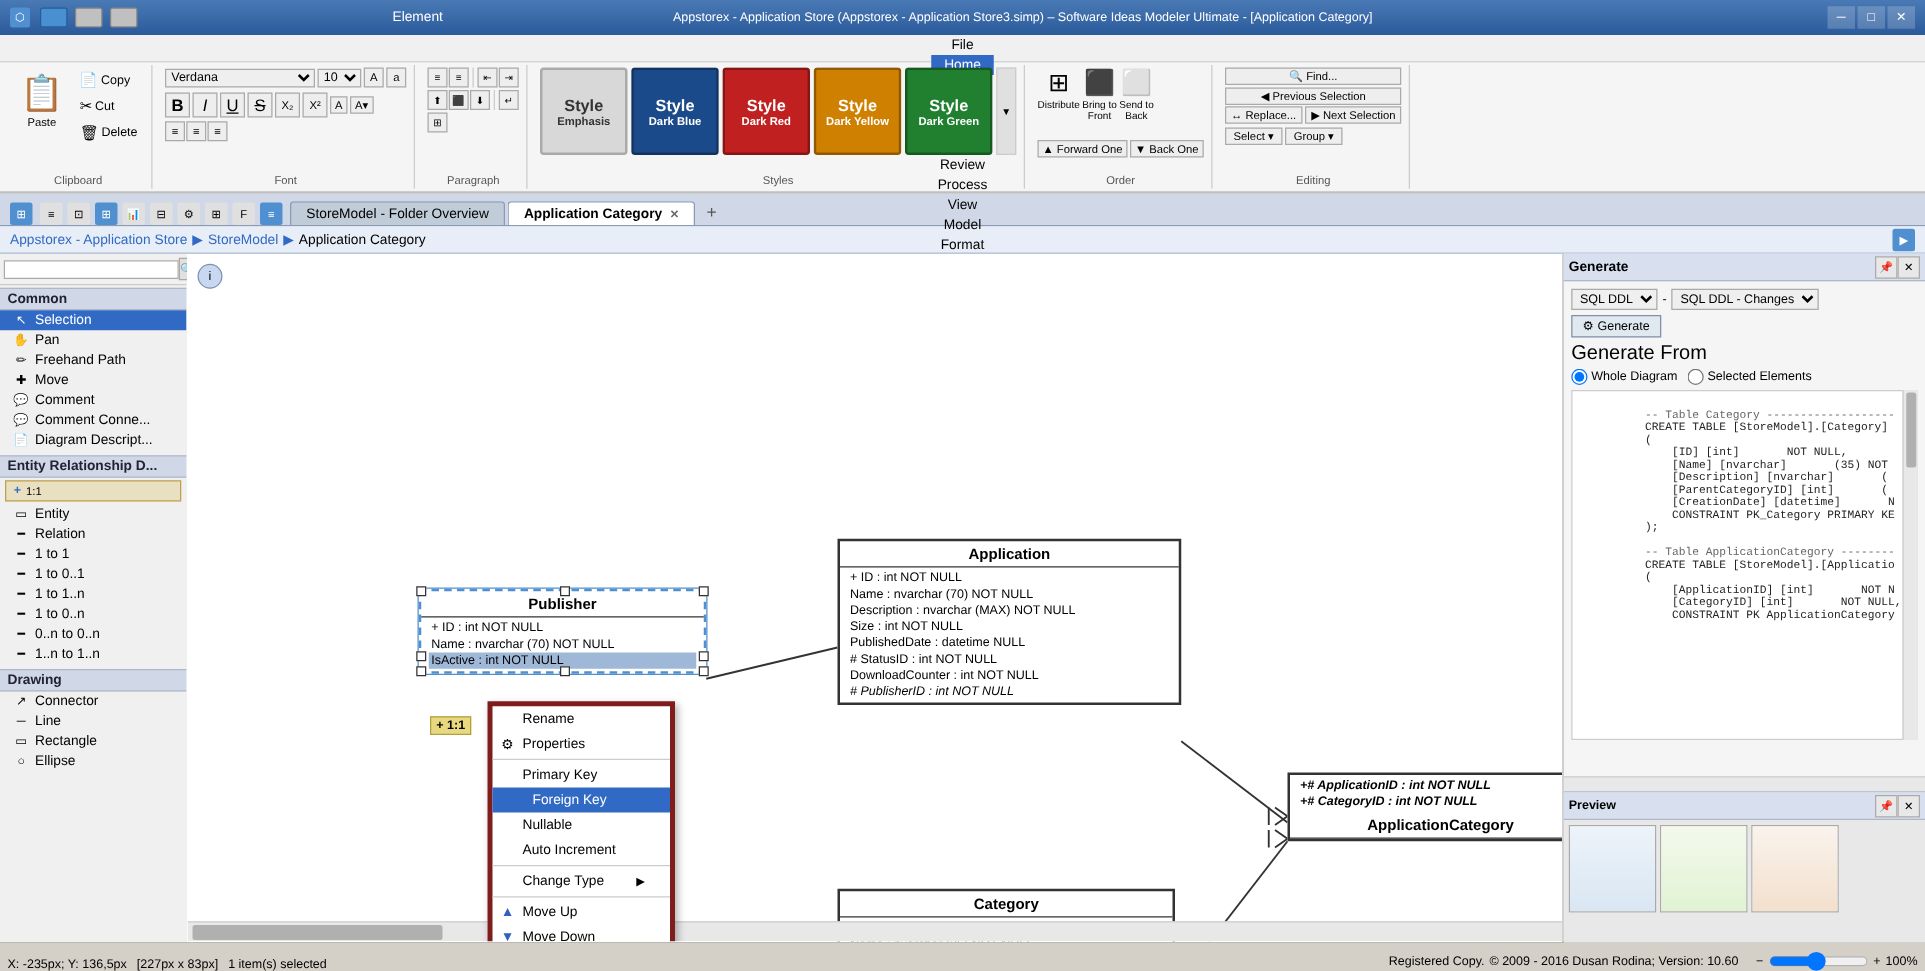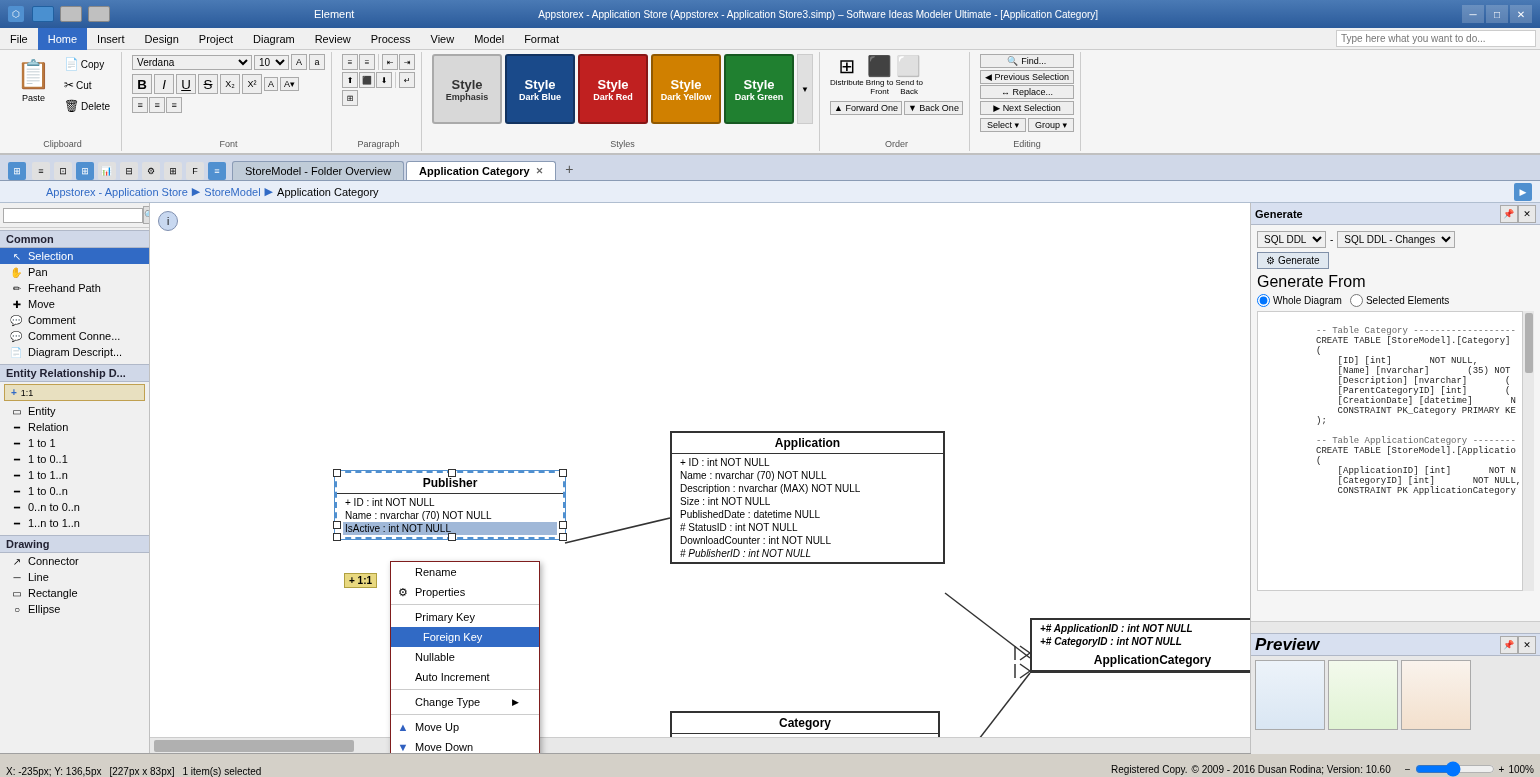--- a/index.html
+++ b/index.html
@@ -15,20 +15,21 @@
     .title-bar-icon { width: 16px; height: 16px; background: #5090d0; border-radius: 2px; display: flex; align-items: center; justify-content: center; font-size: 9px; color: white; }
     .title-bar-title { font-size: 11px; }
     .title-bar-controls { display: flex; gap: 2px; }
     .title-bar-btn { width: 22px; height: 18px; background: rgba(255,255,255,0.2); border: none; color: white; cursor: pointer; font-size: 10px; display: flex; align-items: center; justify-content: center; }
 
     
     .menu-bar {
       height: 22px; background: #f0f0f0;
       display: flex; align-items: center; gap: 0;
       border-bottom: 1px solid #ccc;
+      flex-direction: column;
     }
     .menu-item { padding: 2px 10px; font-size: 11px; cursor: pointer; height: 22px; display: flex; align-items: center; }
     .menu-item:hover, .menu-item.active { background: #316ac5; color: white; }
     .menu-item.active { background: #316ac5; color: white; }
 
     
     .ribbon { background: #f5f5f5; border-bottom: 2px solid #c0c0c0; display: flex; align-items: stretch; padding: 2px 4px; gap: 4px; height: 105px; }
     .ribbon-group { display: flex; flex-direction: column; align-items: center; border-right: 1px solid #ccc; padding: 2px 6px; }
     .ribbon-group-title { font-size: 9px; color: #555; margin-top: auto; padding-top: 2px; text-align: center; }
     .ribbon-buttons { display: flex; align-items: flex-start; gap: 2px; flex: 1; }
@@ -77,31 +78,31 @@
     .generate-panel { padding: 6px; flex: 1; overflow: auto; }
     .generate-row { display: flex; align-items: center; gap: 4px; margin-bottom: 4px; }
     .generate-select { font-size: 10px; border: 1px solid #aaa; padding: 1px 2px; }
     .generate-btn { padding: 2px 8px; font-size: 10px; background: #e0e8f0; border: 1px solid #8090a8; cursor: pointer; display: flex; align-items: center; gap: 3px; }
     .radio-group { display: flex; gap: 8px; align-items: center; font-size: 10px; margin-bottom: 4px; }
     .code-area { background: white; border: 1px solid #ccc; padding: 4px; font-family: 'Courier New', monospace; font-size: 9px; overflow: auto; height: 280px; white-space: pre; color: #222; }
 
     
     .preview-panel { height: 120px; border-top: 1px solid #b0b8c8; }
     .preview-toolbar { height: 22px; background: #d8e0f0; border-bottom: 1px solid #b0b8c8; display: flex; align-items: center; padding: 0 4px; }
-    .preview-title { font-size: 17px; font-weight: bold; flex: 1; font-style: italic; }
+    .preview-title { font-size: 10px; font-weight: bold; flex: 1; }
     .preview-content { display: flex; gap: 3px; padding: 4px; background: #e8e8e8; height: calc(120px - 22px); overflow: hidden; }
     .preview-thumb { width: 70px; height: 70px; background: white; border: 1px solid #aaa; flex-shrink: 0; overflow: hidden; position: relative; }
 
     
     .status-bar { height: 24px; background: #d4d0c8; border-top: 1px solid #a0a0a0; display: flex; align-items: flex-end; padding: 0 6px; gap: 8px; font-size: 10px; }
     .status-right { margin-left: auto; display: flex; align-items: center; gap: 4px; }
     .zoom-slider { width: 80px; }
 
     
-    .context-menu { position: absolute; background: white; border: 1px solid #7f1d1d; box-shadow: 2px 2px 6px rgba(0,0,0,0.3); z-index: 100; min-width: 150px; }
+    .context-menu { position: absolute; background: white; border: 4px solid #7f1d1d; box-shadow: 2px 2px 6px rgba(0,0,0,0.3); z-index: 100; min-width: 150px; }
     .ctx-item { padding: 4px 20px 4px 24px; font-size: 11px; cursor: pointer; display: flex; align-items: center; gap: 6px; position: relative; }
     .ctx-item.active { background: #316ac5; color: white; }
     .ctx-separator { height: 1px; background: #ccc; margin: 2px 0; }
     .ctx-arrow { margin-left: auto; font-size: 9px; }
     .ctx-icon { position: absolute; left: 4px; width: 16px; text-align: center; }
   </style>
 </head>
 <body>
 
 <div class="title-bar">
@@ -254,35 +255,35 @@
         </div>
         <div style="display:flex;flex-direction:column;align-items:center;cursor:pointer;">
           <div style="font-size:20px;">⬛</div>
           <div style="font-size:8px;text-align:center;">Bring to<br>Front</div>
         </div>
         <div style="display:flex;flex-direction:column;align-items:center;cursor:pointer;">
           <div style="font-size:20px;">⬜</div>
           <div style="font-size:8px;text-align:center;">Send to<br>Back</div>
         </div>
       </div>
-      <div style="display:flex;gap:2px;font-size:10px;margin-top:4px;">
+      <div style="display:flex;gap:2px;font-size:10px;margin-top:14px;">
         <button style="font-size:9px;border:1px solid #aaa;background:#eee;padding:1px 3px;cursor:pointer;">▲ Forward One</button>
         <button style="font-size:9px;border:1px solid #aaa;background:#eee;padding:1px 3px;cursor:pointer;">▼ Back One</button>
       </div>
     </div>
     <div class="ribbon-group-title">Order</div>
   </div>
 
   <div class="ribbon-group">
     <div style="display:flex;flex-direction:column;gap:1px;flex:1;">
       <div style="display:flex;gap:2px;flex-direction:column;">
         <button style="font-size:9px;border:1px solid #aaa;background:#eee;padding:1px 4px;cursor:pointer;">🔍 Find...</button>
         <button style="font-size:9px;border:1px solid #aaa;background:#eee;padding:1px 4px;cursor:pointer;">◀ Previous Selection</button>
       </div>
-      <div style="display:flex;gap:2px;flex-direction:column;">
+      <div style="display:flex;gap:2px;">
         <button style="font-size:9px;border:1px solid #aaa;background:#eee;padding:1px 4px;cursor:pointer;">↔ Replace...</button>
         <button style="font-size:9px;border:1px solid #aaa;background:#eee;padding:1px 4px;cursor:pointer;">▶ Next Selection</button>
       </div>
       <div style="display:flex;gap:2px;margin-top:2px;">
         <button style="font-size:9px;border:1px solid #aaa;background:#eee;padding:1px 6px;cursor:pointer;">Select ▾</button>
         <button style="font-size:9px;border:1px solid #aaa;background:#eee;padding:1px 6px;cursor:pointer;">Group ▾</button>
       </div>
     </div>
     <div class="ribbon-group-title">Editing</div>
   </div>
@@ -305,21 +306,21 @@
     <span>StoreModel - Folder Overview</span>
   </div>
   <div class="tab active">
     <span>Application Category</span>
     <span class="tab-close">✕</span>
   </div>
   <div class="tab-add">+</div>
 </div>
 
 <div class="breadcrumb">
-  <span style="color:#316ac5;cursor:pointer;margin-left:38px;">Appstorex - Application Store</span>
+  <span style="color:#316ac5;cursor:pointer;">Appstorex - Application Store</span>
   <span class="breadcrumb-arrow">▶</span>
   <span style="color:#316ac5;cursor:pointer;">StoreModel</span>
   <span class="breadcrumb-arrow">▶</span>
   <span>Application Category</span>
   <div style="flex:1;"></div>
   <div style="width:18px;height:18px;background:#5090d0;border-radius:2px;font-size:9px;color:white;display:flex;align-items:center;justify-content:center;cursor:pointer;">▶</div>
 </div>
 
 <div class="main-layout" style="height:calc(777px - 28px - 22px - 105px - 26px - 22px - 24px);">
 

